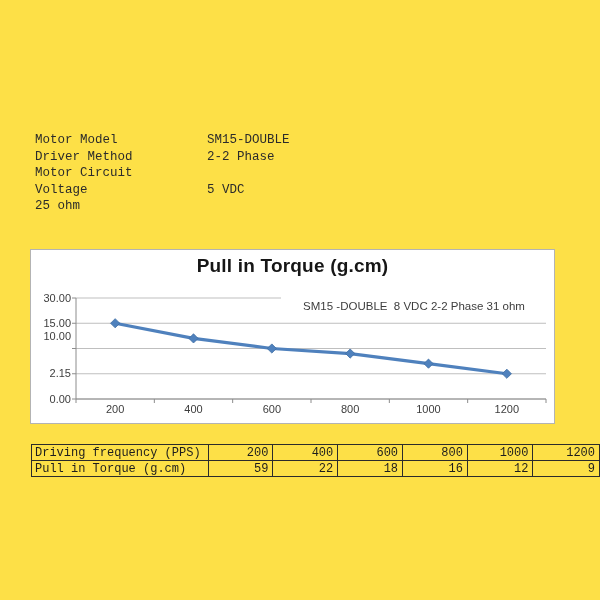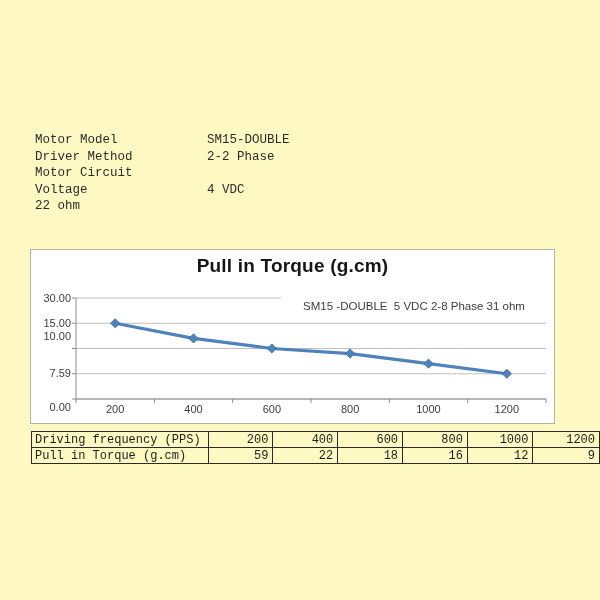--- a/index.html
+++ b/index.html
@@ -1,16 +1,16 @@
 <!DOCTYPE html>
 <html><head>
 <meta charset="utf-8">
 <style>
   html,body{margin:0;padding:0;background:#fff;}
-  .page{position:relative;width:600px;height:600px;background:#fef9c3;overflow:hidden;
+  .page{position:relative;width:600px;height:600px;background:#fde047;overflow:hidden;
         font-family:"Liberation Sans",sans-serif;}
 
   
   .spec-block{position:absolute;left:35px;top:132px;
               font-family:"Liberation Mono","DejaVu Sans Mono",monospace;
               font-size:12.5px;color:#2b2b2b;}
   .spec-row{display:flex;height:16.5px;line-height:16.5px;white-space:pre;}
   .spec-label{width:172px;flex:0 0 172px;}
 
   
@@ -21,39 +21,39 @@
   .plot-svg{position:absolute;left:0;top:0;}
   .annotation{position:absolute;left:250px;top:45px;width:266px;height:22px;
               line-height:22px;text-align:center;background:#ffffff;
               font-size:11.5px;color:#3d3d3d;white-space:pre;}
   .ytick{position:absolute;left:0;width:40px;text-align:right;
          font-size:11px;color:#3d3d3d;height:13px;line-height:13px;}
   .xtick{position:absolute;top:153px;width:60px;text-align:center;
          font-size:11px;color:#3d3d3d;height:13px;line-height:13px;}
 
   
-  .data-table{position:absolute;left:31px;top:431px;border-collapse:collapse;
+  .data-table{position:absolute;left:31px;top:444px;border-collapse:collapse;
               table-layout:fixed;font-family:"Liberation Mono","DejaVu Sans Mono",monospace;
               font-size:12px;color:#1d1d1d;border-radius:16px;}
   .data-table td{border:1px solid #2b2b2b;height:15px;line-height:14px;
                  padding:0 4px 0 3px;overflow:hidden;white-space:nowrap;}
   .data-table td.lbl{text-align:left;}
   .data-table td.num{text-align:right;}
 </style>
 </head>
 <body>
 
 <div class="page">
 
   <div class="spec-block" id="spec-block">
       <div class="spec-row"><span class="spec-label">Motor Model</span><span class="spec-value">SM15-DOUBLE</span></div>
       <div class="spec-row"><span class="spec-label">Driver Method</span><span class="spec-value">2-2 Phase</span></div>
       <div class="spec-row"><span class="spec-label">Motor Circuit</span><span class="spec-value"></span></div>
-      <div class="spec-row"><span class="spec-label">Voltage</span><span class="spec-value">4 VDC</span></div>
-      <div class="spec-row"><span class="spec-value">22 ohm</span></div>
+      <div class="spec-row"><span class="spec-label">Voltage</span><span class="spec-value">5 VDC</span></div>
+      <div class="spec-row"><span class="spec-value">25 ohm</span></div>
     </div>
 
   <div class="chart" id="chart">
     <div class="chart-title">Pull in Torque (g.cm)</div>
     <svg class="plot-svg" id="plot-svg" width="523" height="173">
         <line x1="45" y1="48" x2="515" y2="48" stroke="#bfbfbf" stroke-width="1"></line>
         <line x1="45" y1="73.25" x2="515" y2="73.25" stroke="#bfbfbf" stroke-width="1"></line>
         <line x1="45" y1="98.5" x2="515" y2="98.5" stroke="#bfbfbf" stroke-width="1"></line>
         <line x1="45" y1="123.75" x2="515" y2="123.75" stroke="#bfbfbf" stroke-width="1"></line>
         <line x1="45" y1="149" x2="515" y2="149" stroke="#bfbfbf" stroke-width="1"></line>
@@ -72,26 +72,26 @@
         <line x1="436.66666666666663" y1="149" x2="436.66666666666663" y2="153" stroke="#8c8c8c" stroke-width="1"></line>
         <line x1="515" y1="149" x2="515" y2="153" stroke="#8c8c8c" stroke-width="1"></line>
         <polyline points="84.16666666666666,73.25 162.5,88.4 240.83333333333331,98.5 319.16666666666663,103.55 397.5,113.65 475.8333333333333,123.75" fill="none" stroke="#4F81BD" stroke-width="3.2" stroke-linejoin="round" stroke-linecap="round"></polyline>
         <path d="M84.16666666666666 68.65L88.76666666666665 73.25L84.16666666666666 77.85L79.56666666666666 73.25Z" fill="#4F81BD" stroke="#3d6da3" stroke-width="0.8"></path>
         <path d="M162.5 83.80000000000001L167.1 88.4L162.5 93L157.9 88.4Z" fill="#4F81BD" stroke="#3d6da3" stroke-width="0.8"></path>
         <path d="M240.83333333333331 93.9L245.4333333333333 98.5L240.83333333333331 103.1L236.23333333333332 98.5Z" fill="#4F81BD" stroke="#3d6da3" stroke-width="0.8"></path>
         <path d="M319.16666666666663 98.95L323.76666666666665 103.55L319.16666666666663 108.14999999999999L314.5666666666666 103.55Z" fill="#4F81BD" stroke="#3d6da3" stroke-width="0.8"></path>
         <path d="M397.5 109.05000000000001L402.1 113.65L397.5 118.25L392.9 113.65Z" fill="#4F81BD" stroke="#3d6da3" stroke-width="0.8"></path>
         <path d="M475.8333333333333 119.15L480.43333333333334 123.75L475.8333333333333 128.35L471.2333333333333 123.75Z" fill="#4F81BD" stroke="#3d6da3" stroke-width="0.8"></path>
       </svg>
-    <div class="annotation">SM15 -DOUBLE  5 VDC 2-8 Phase 31 ohm</div>
+    <div class="annotation">SM15 -DOUBLE  8 VDC 2-2 Phase 31 ohm</div>
   <div class="ytick" style="top: 41.5px;">30.00</div>
       <div class="ytick" style="top: 66.75px;">15.00</div>
       <div class="ytick" style="top: 80px;">10.00</div>
-      <div class="ytick" style="top: 117.25px;">7.59</div>
-      <div class="ytick" style="top: 142.5px; margin-top: 8px;">0.00</div>
+      <div class="ytick" style="top: 117.25px;">2.15</div>
+      <div class="ytick" style="top: 142.5px;">0.00</div>
       <div class="xtick" style="left: 54.1667px;">200</div>
       <div class="xtick" style="left: 132.5px;">400</div>
       <div class="xtick" style="left: 210.833px;">600</div>
       <div class="xtick" style="left: 289.167px;">800</div>
       <div class="xtick" style="left: 367.5px;">1000</div>
       <div class="xtick" style="left: 445.833px;">1200</div>
     </div>
 
   <table class="data-table">
     <tbody id="data-table-body">

